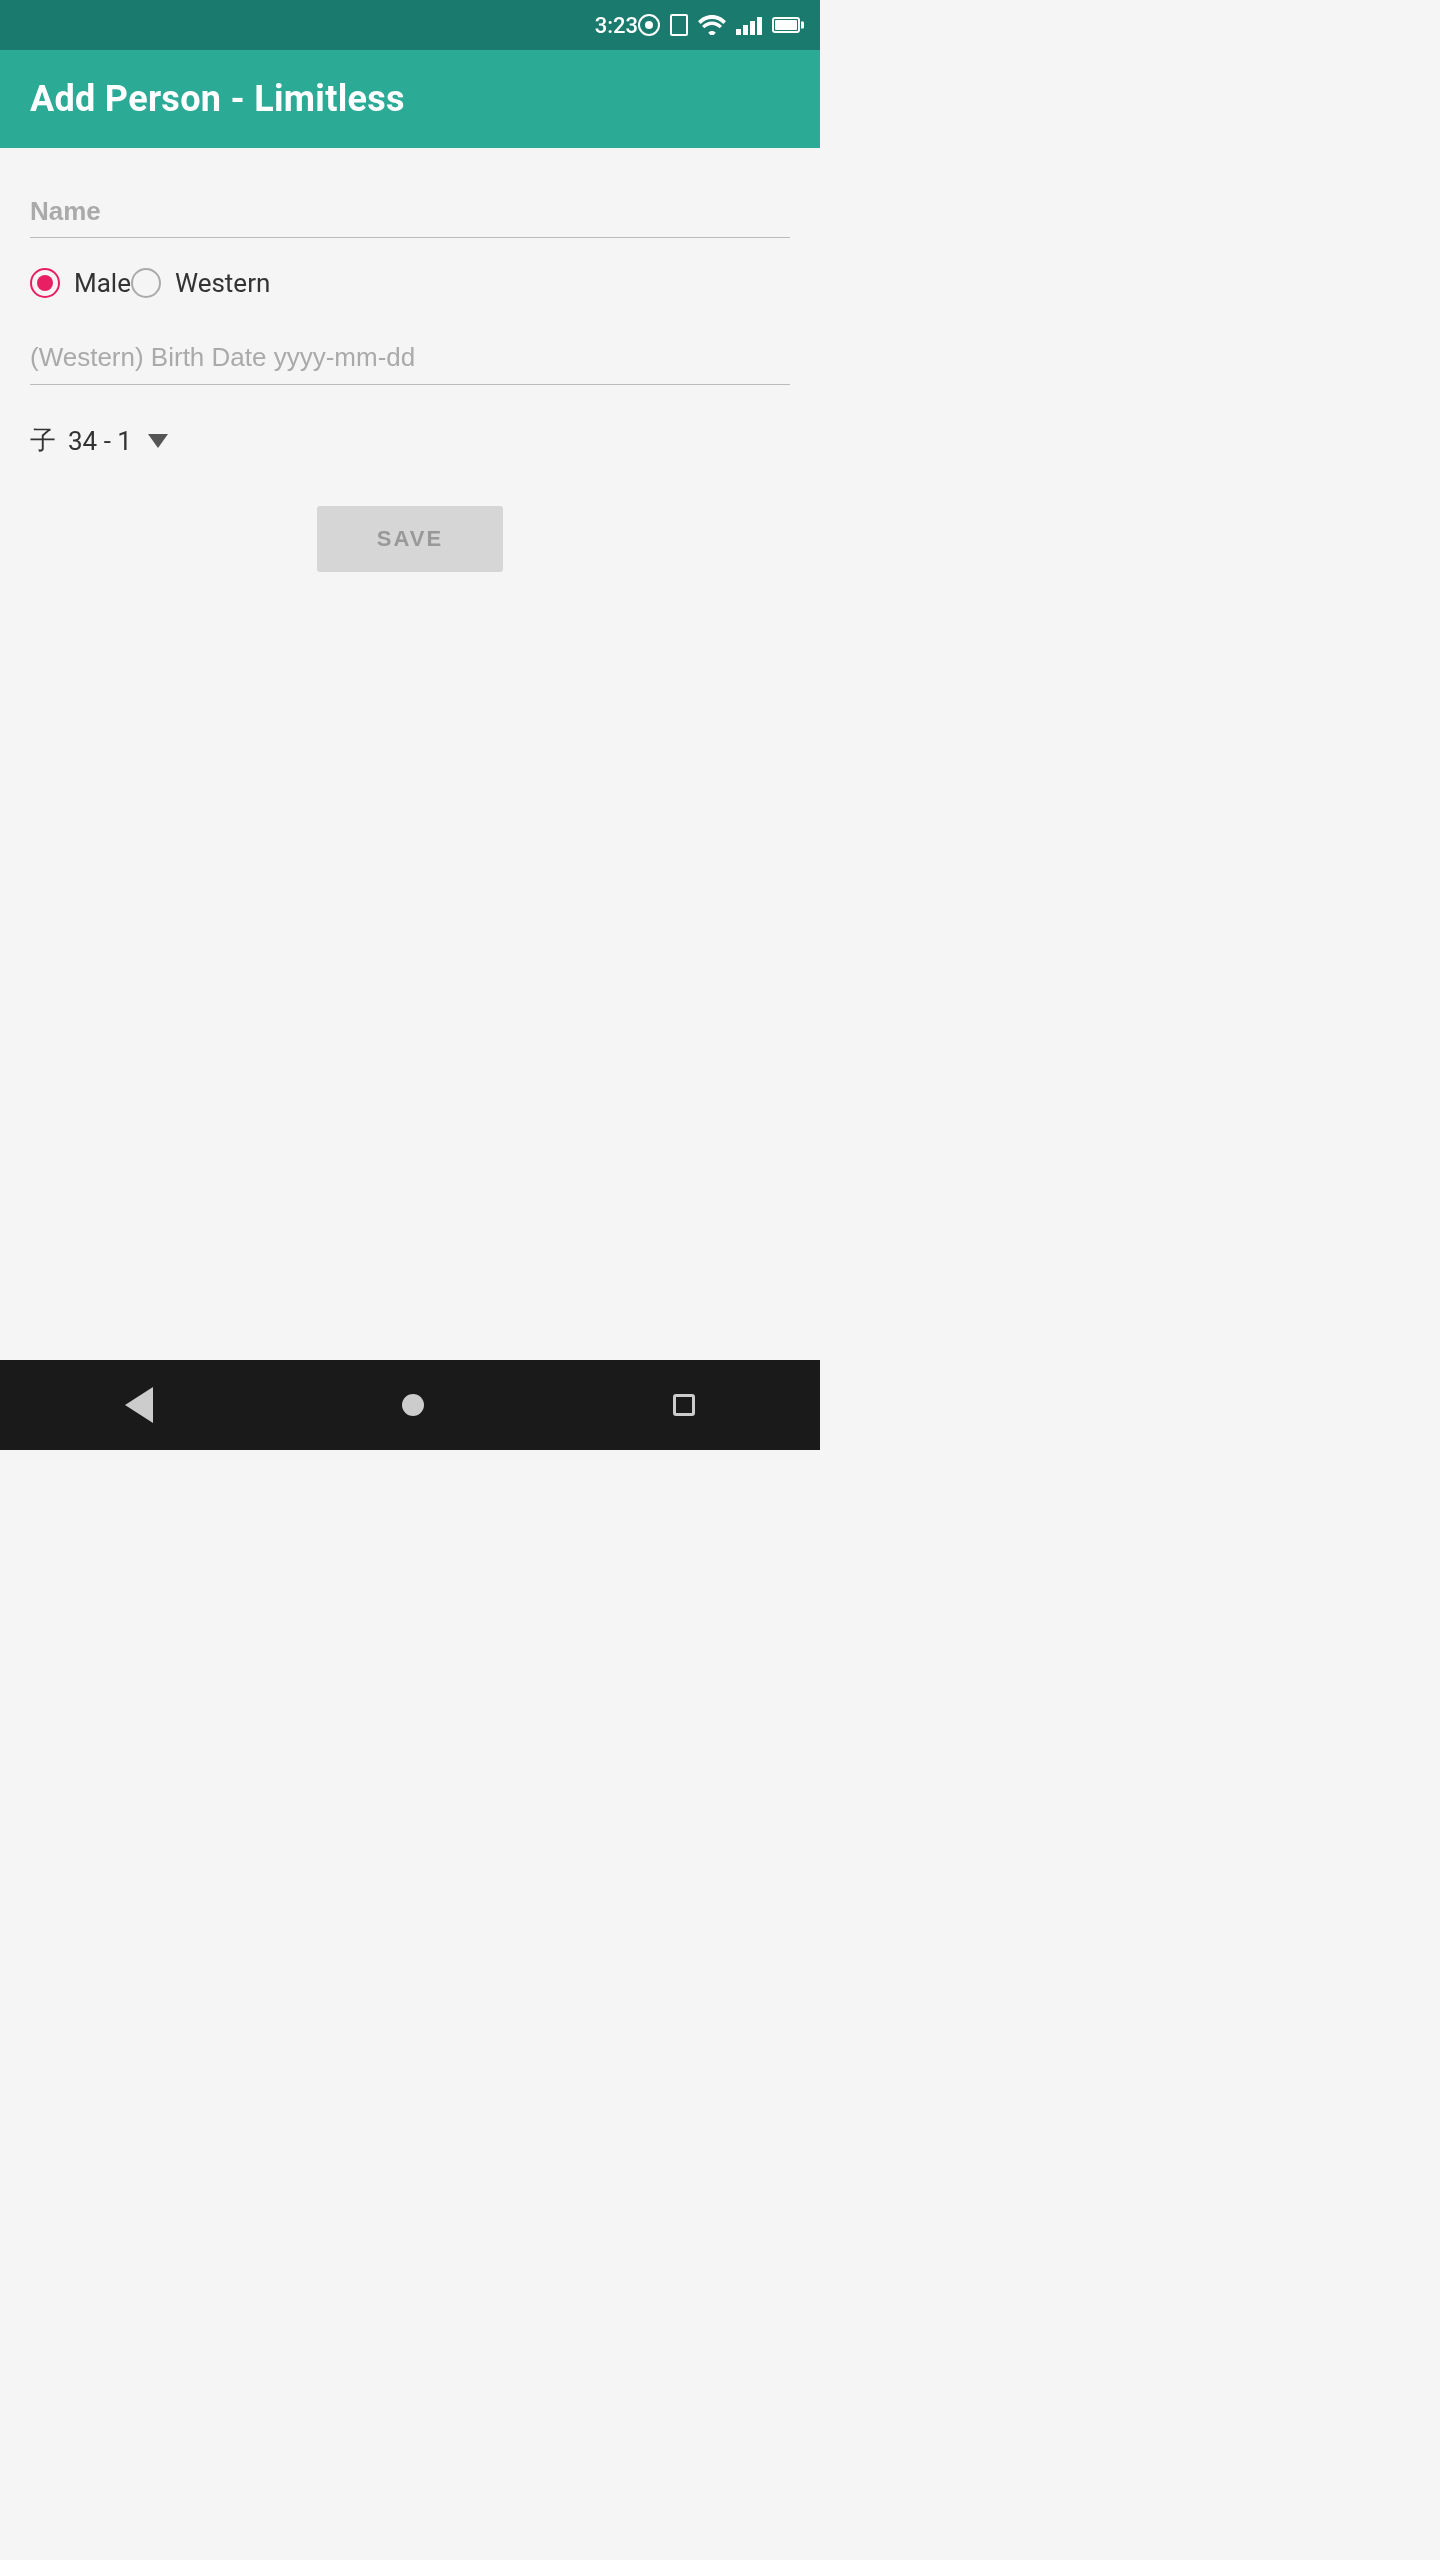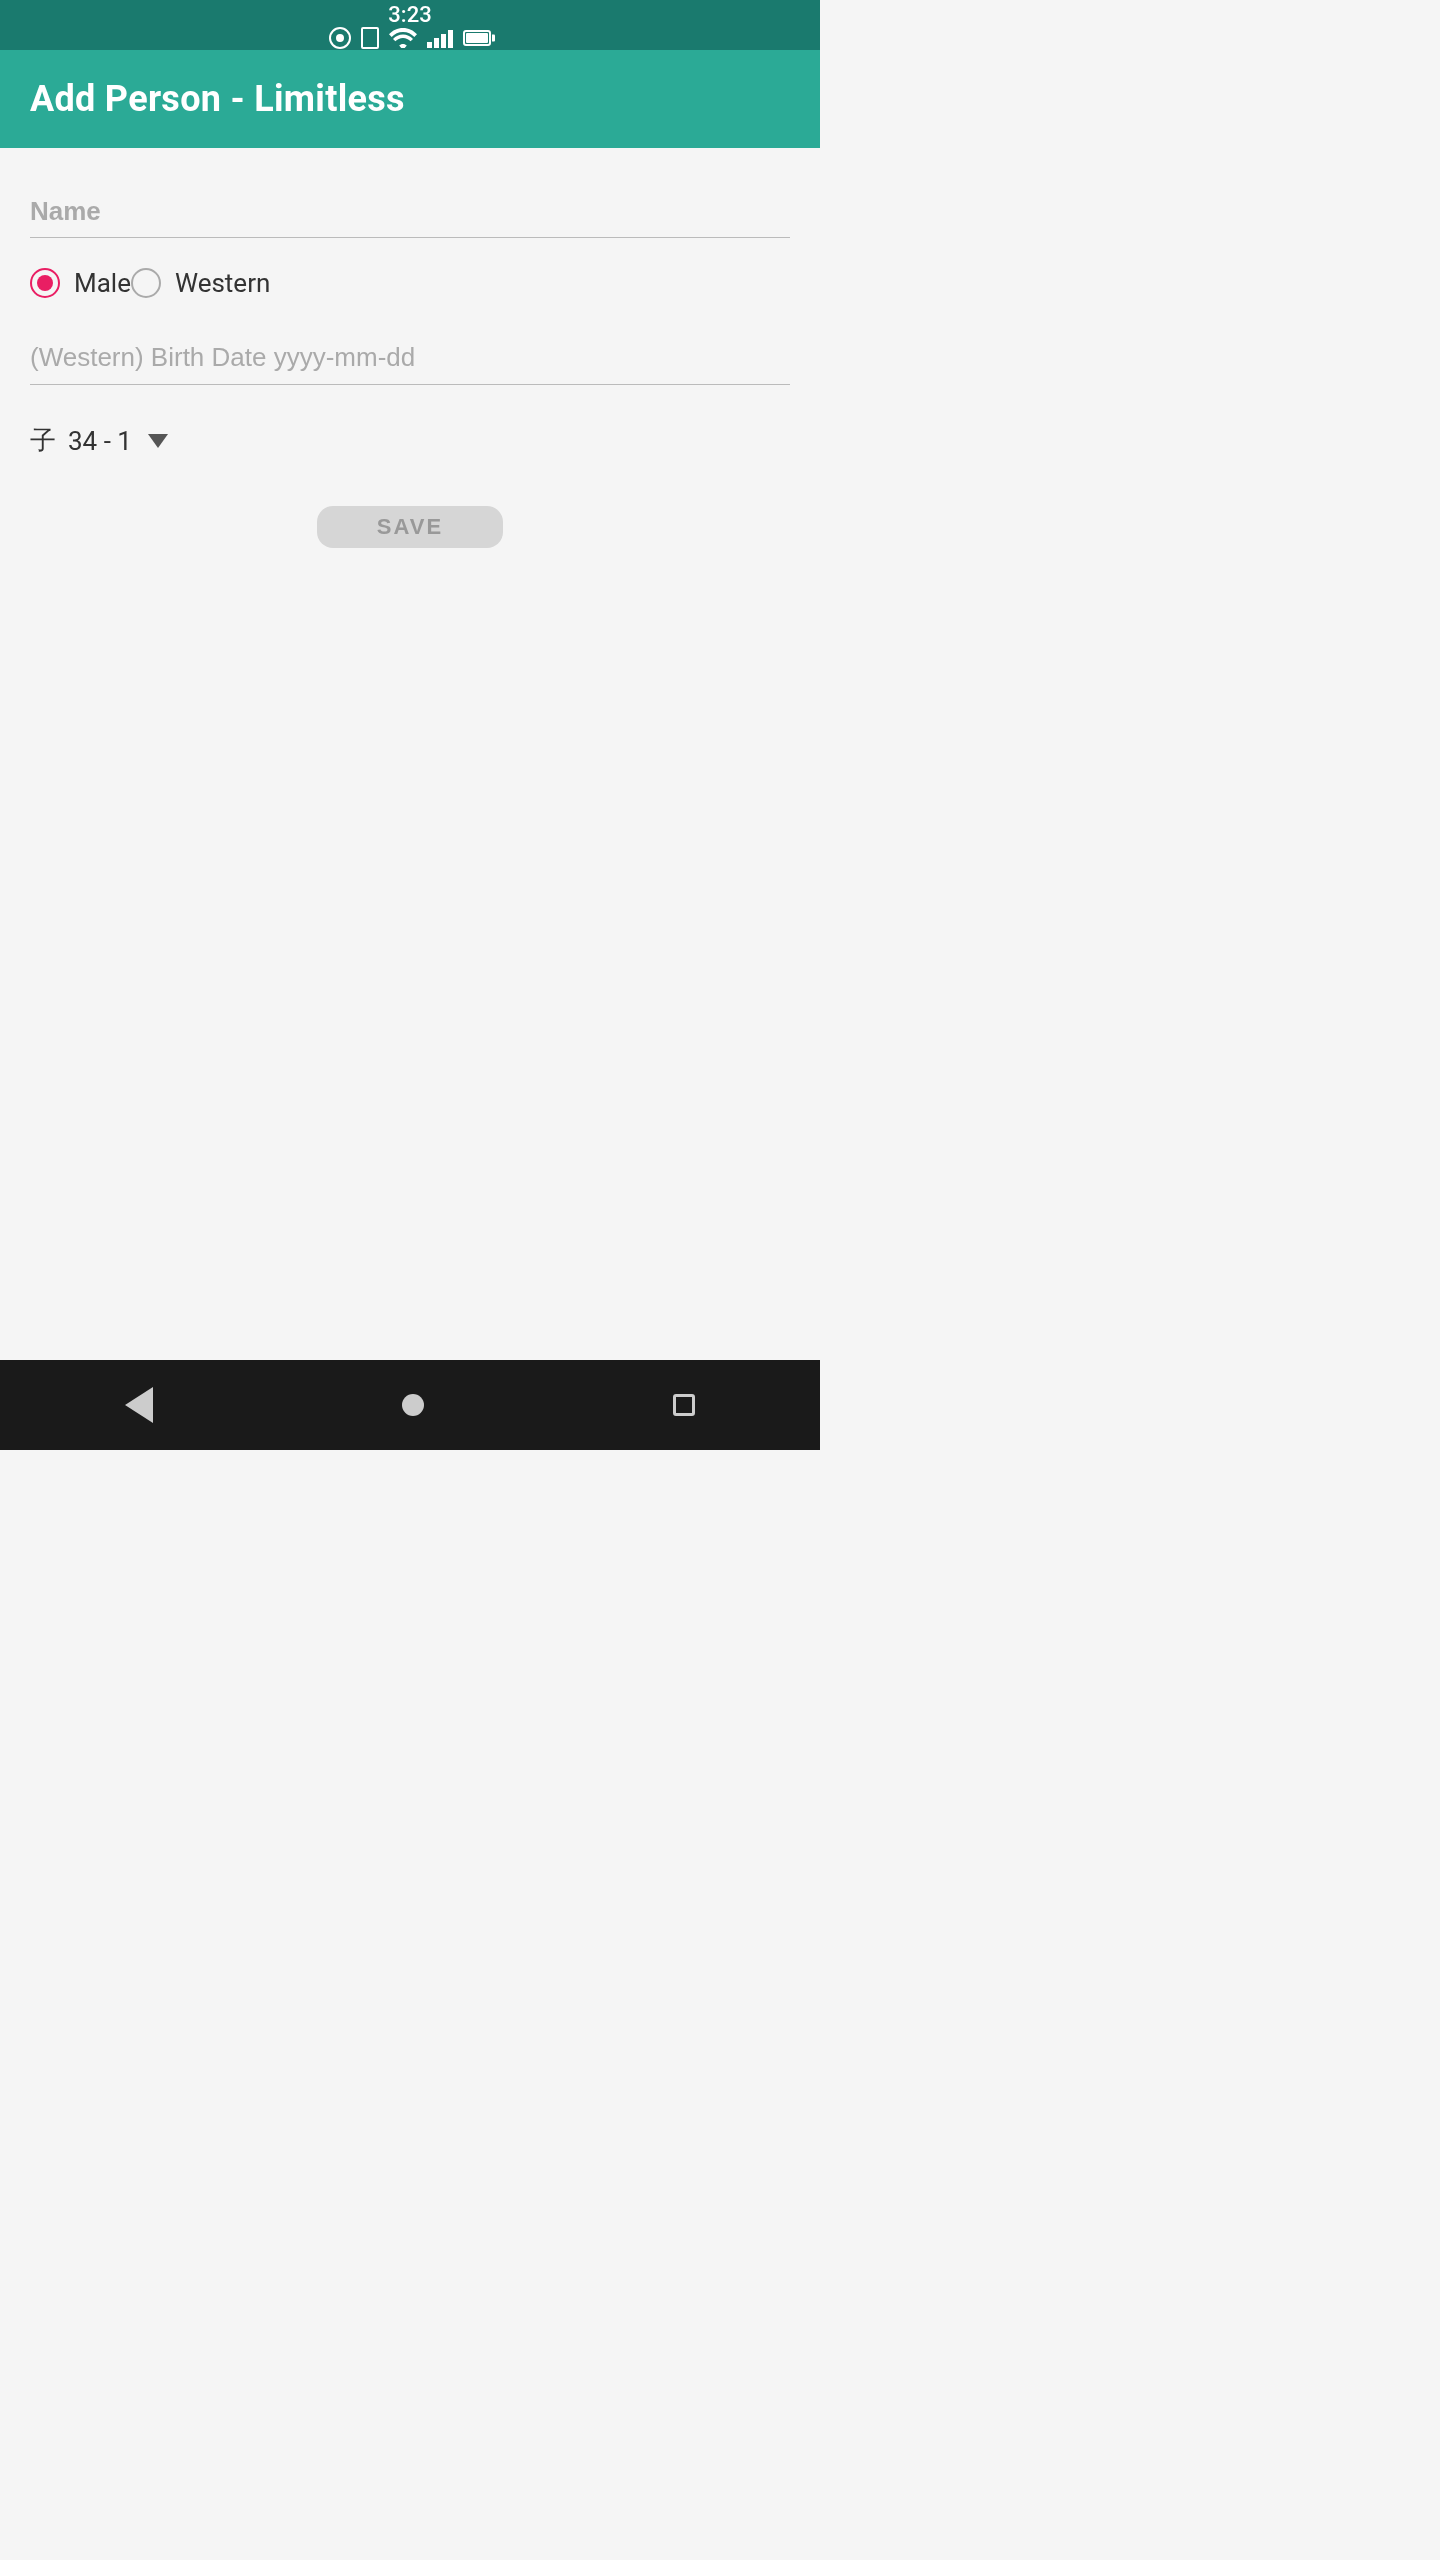--- a/index.html
+++ b/index.html
@@ -17,23 +17,22 @@
       display: flex;
       flex-direction: column;
     }
 
     
     .status-bar {
       background: #1a7a6e;
       height: 50px;
       display: flex;
       align-items: center;
-      justify-content: center;
+      justify-content: flex-end;
       padding: 0 20px;
-      flex-direction: column;
     }
 
     .status-time {
       color: white;
       font-size: 22px;
       font-weight: 500;
     }
 
     .status-icons {
       display: flex;
@@ -260,22 +259,22 @@
     .save-btn-container {
       display: flex;
       justify-content: center;
       margin-top: 20px;
     }
 
     .save-button {
       background: #d6d6d6;
       color: #999;
       border: none;
-      border-radius: 16px;
-      padding: 8px 60px;
+      border-radius: 3px;
+      padding: 20px 60px;
       font-size: 22px;
       font-weight: 600;
       letter-spacing: 2px;
       cursor: pointer;
       text-transform: uppercase;
     }
 
     
     .nav-bar {
       background: #1a1a1a;

